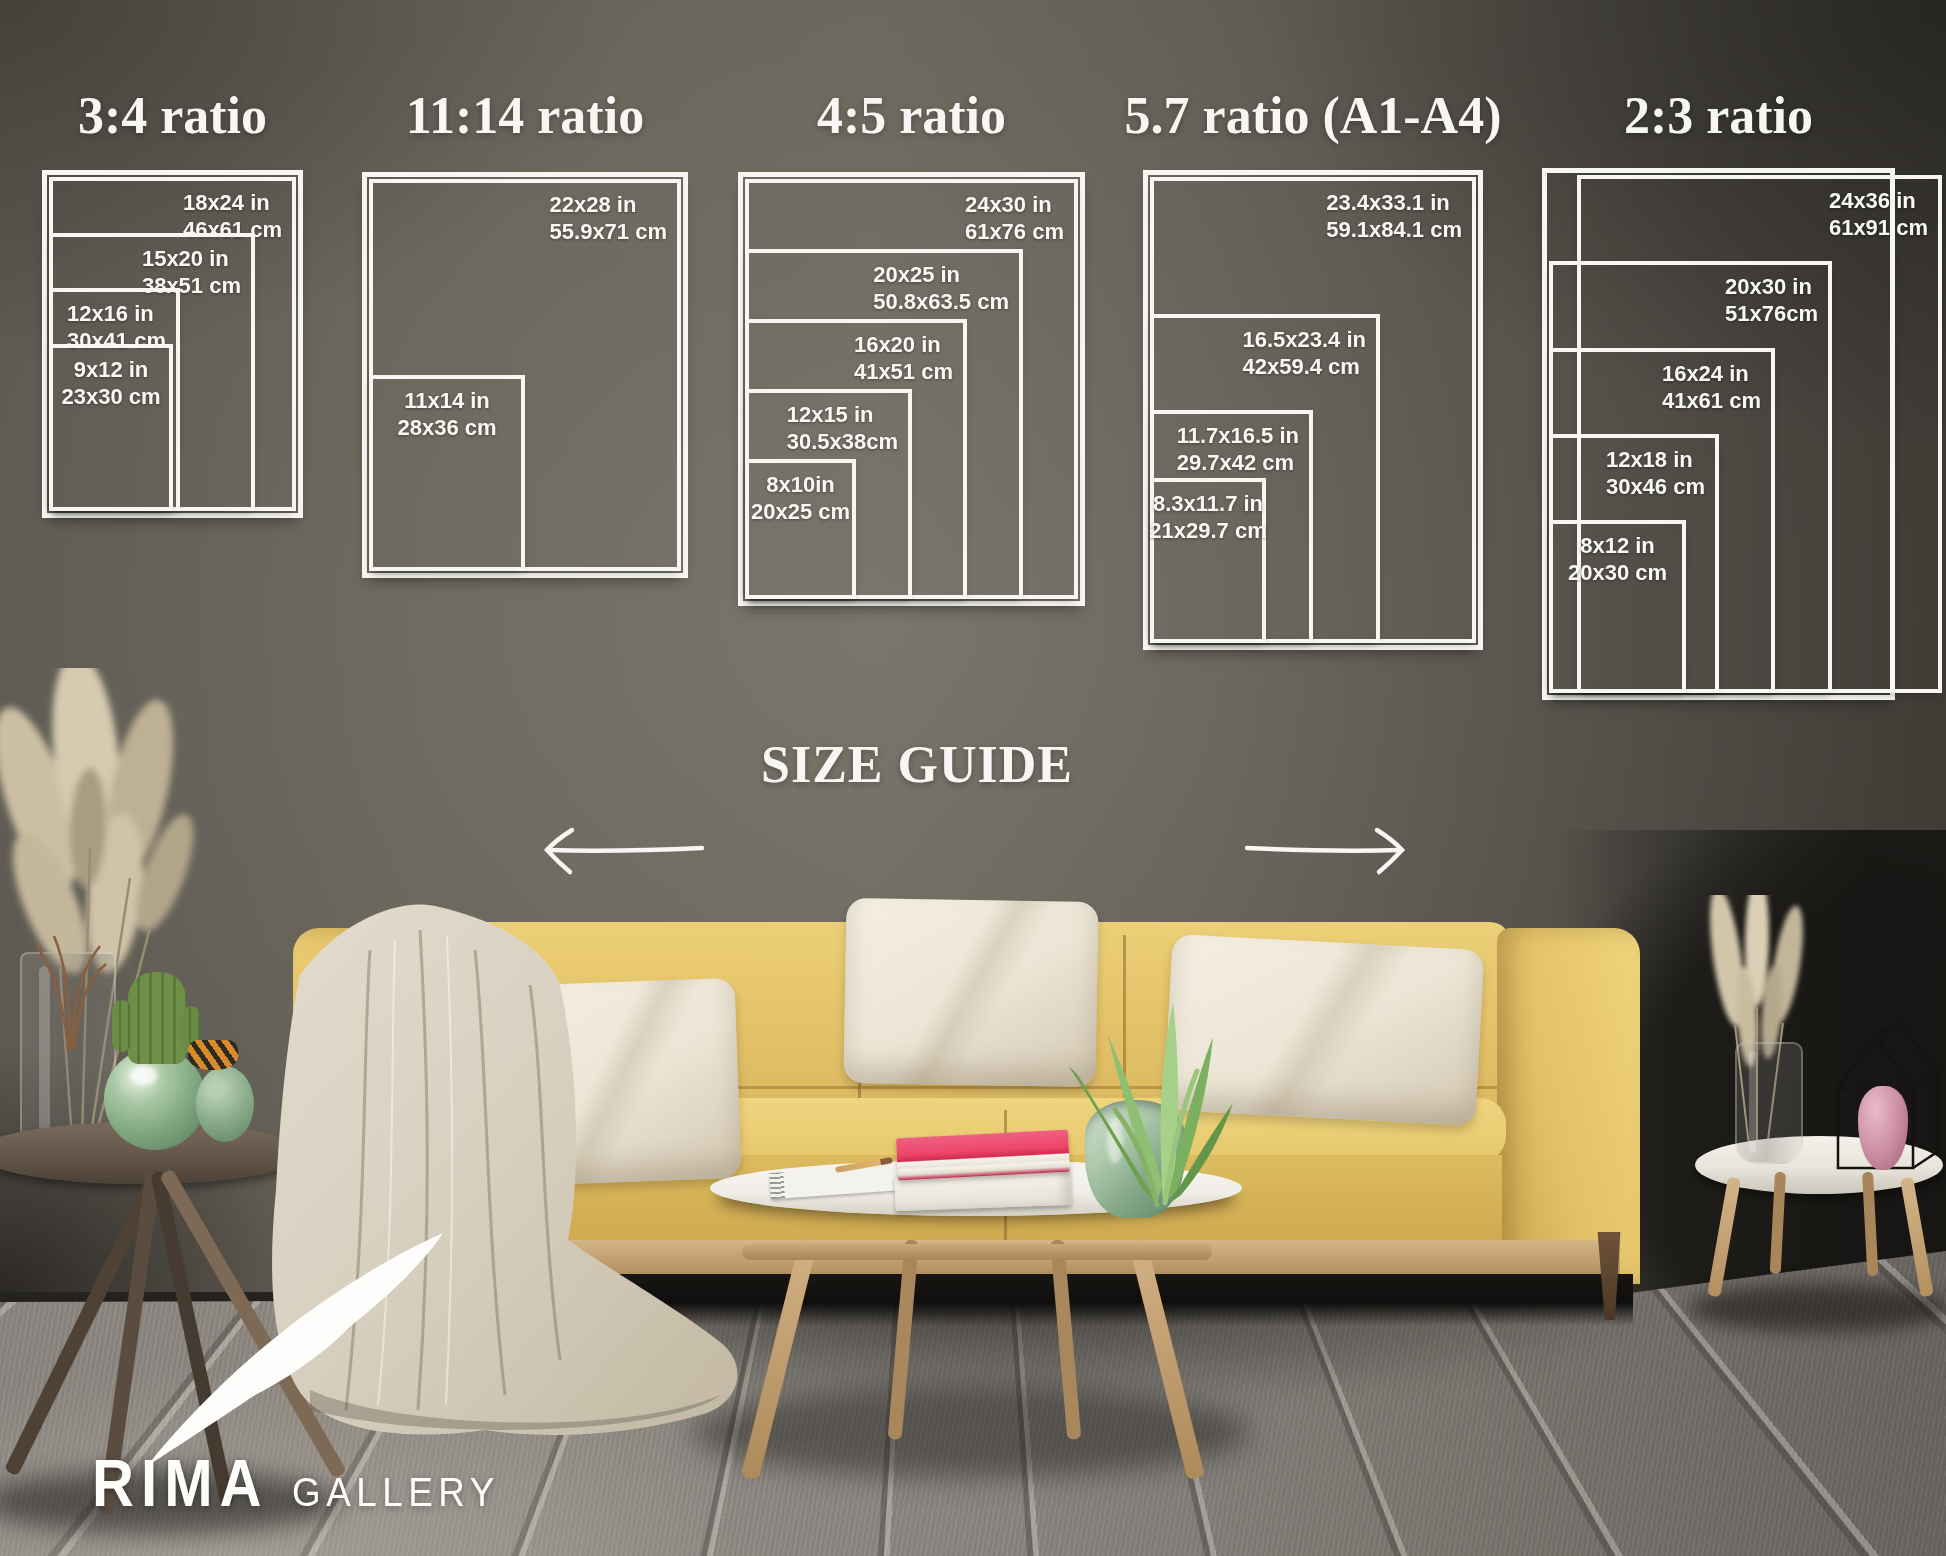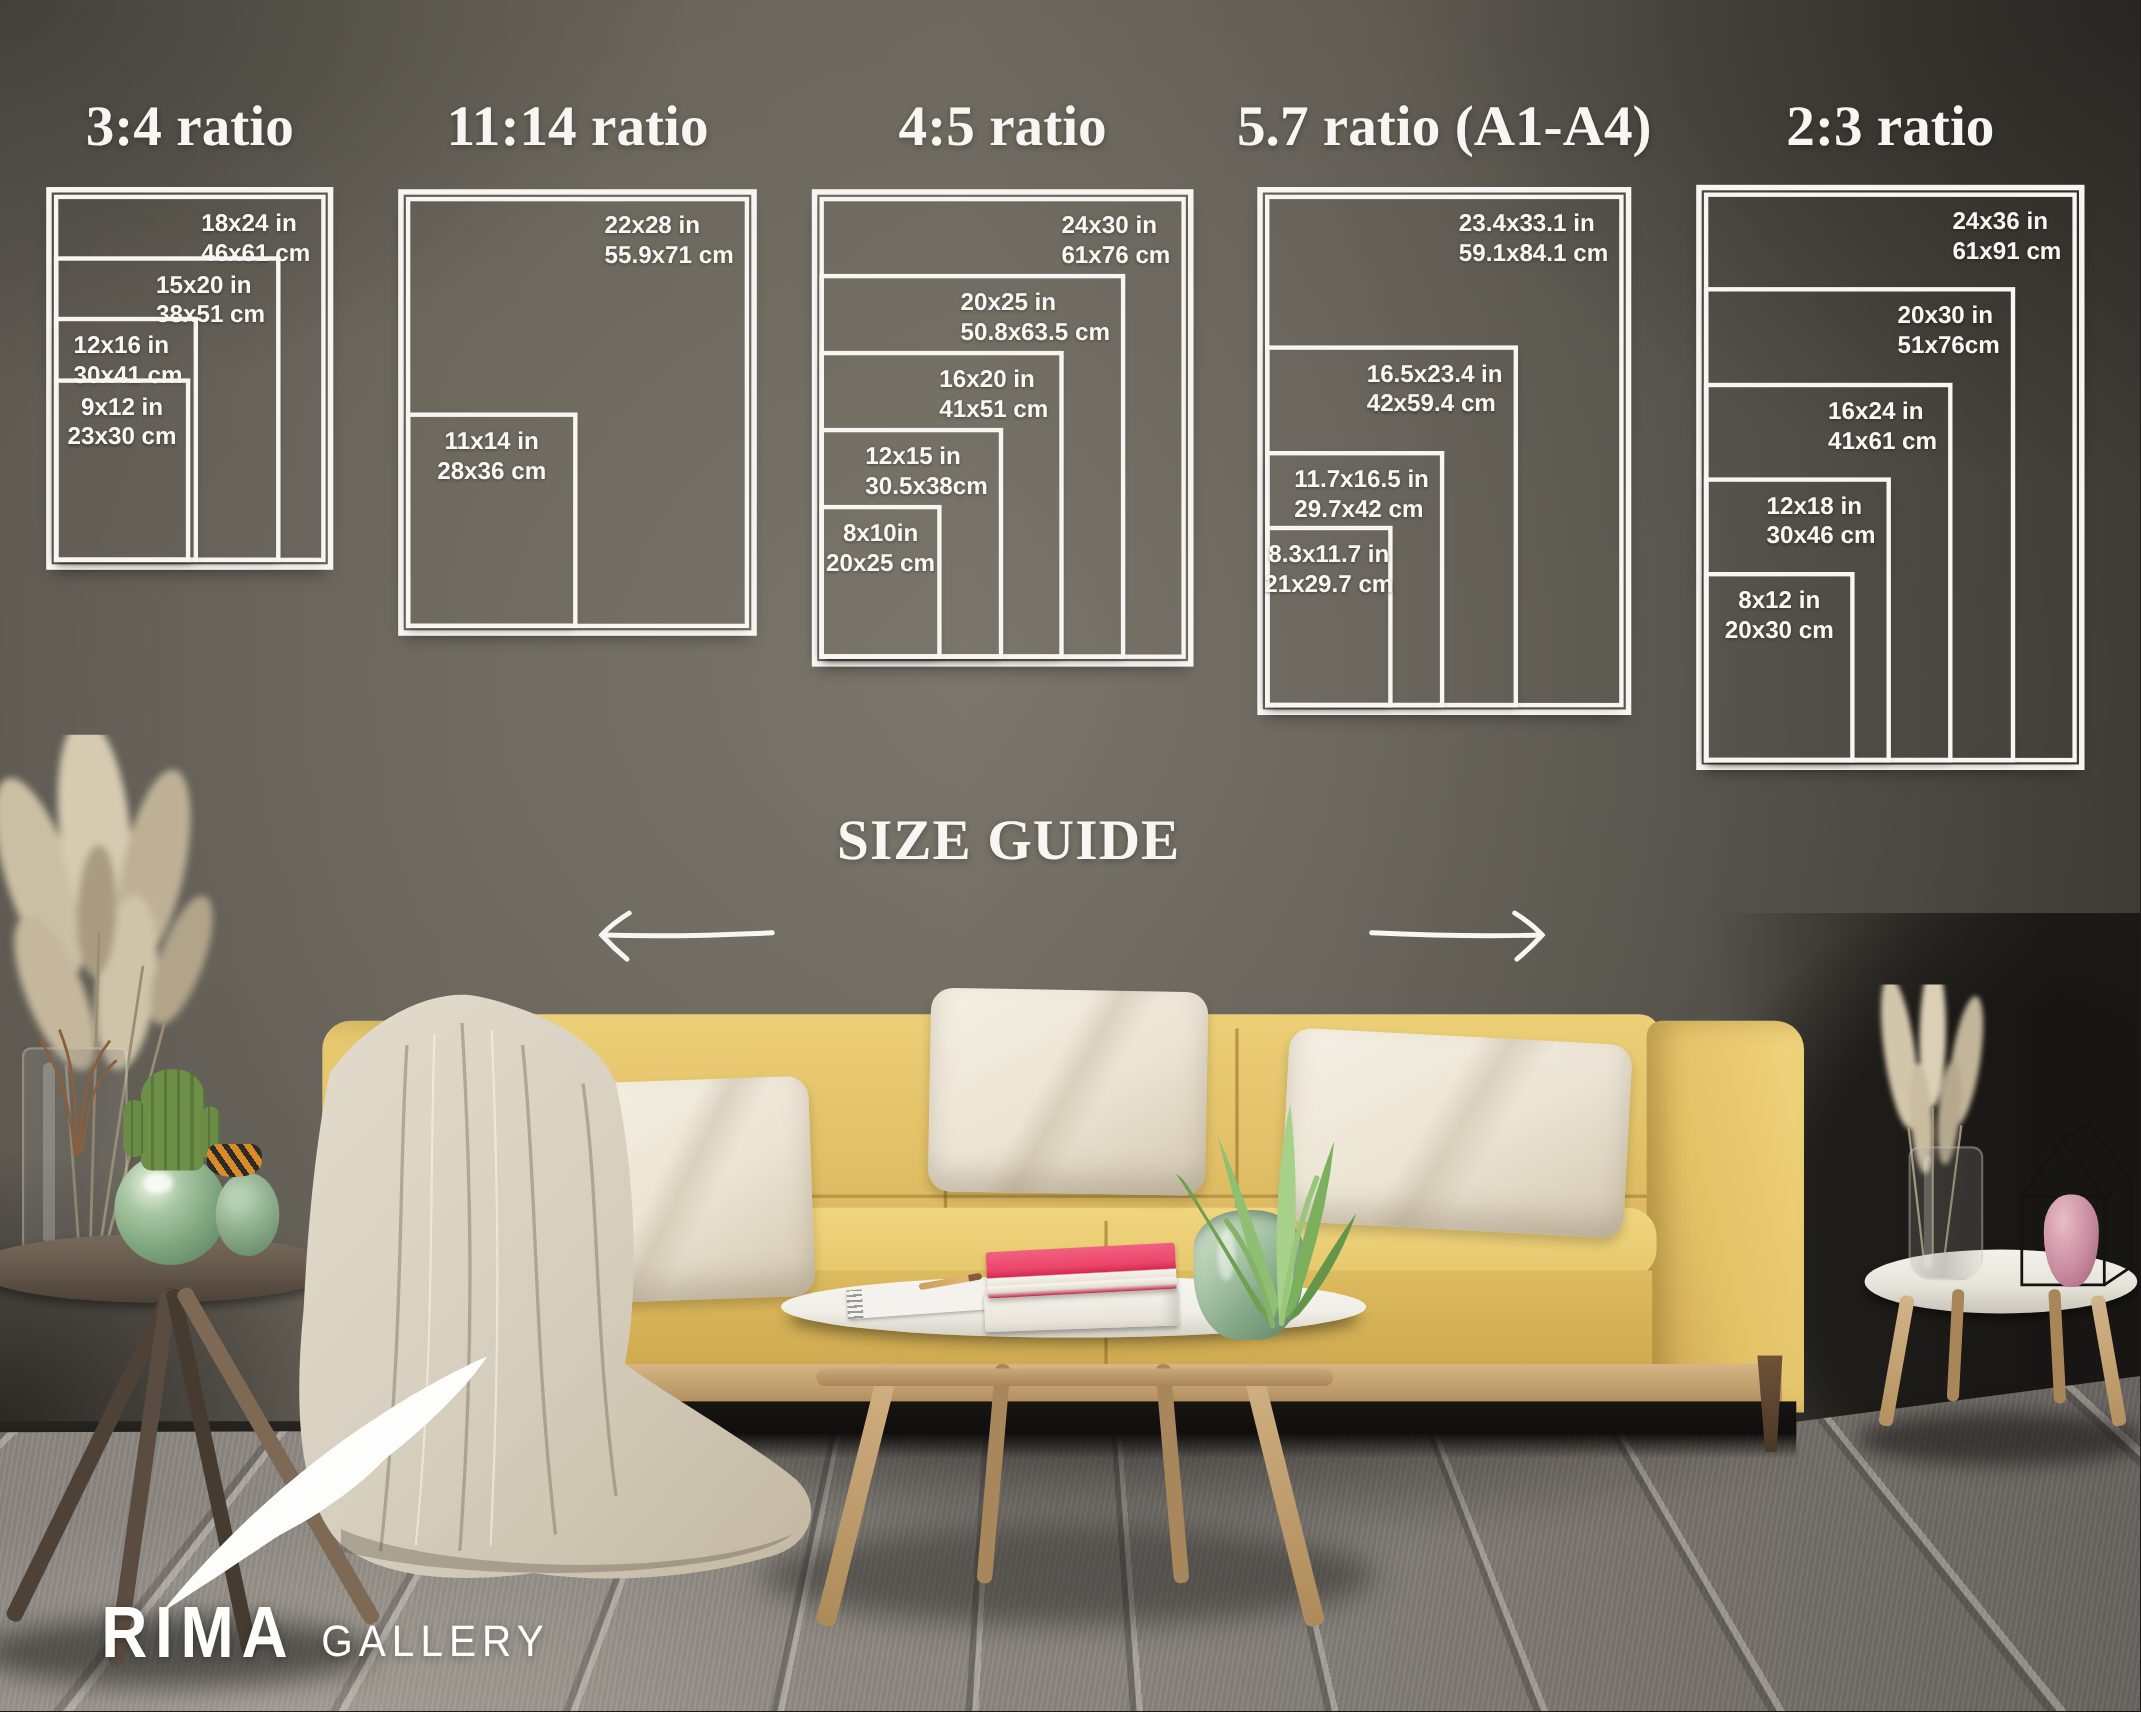--- a/index.html
+++ b/index.html
@@ -401,21 +401,21 @@
         </div>
         <div class="size-box" style="width: 116px; height: 165px;">
           <div class="size-label centered">
             <div>8.3x11.7 in</div>
             <div>21x29.7 cm</div>
           </div>
         </div>
       </div>
       <div class="panel-title" style="left: 1418.5px; top: 84px; width: 600px;">2:3 ratio</div>
       <div class="panel" style="left: 1542px; top: 168px; width: 343px; height: 522px;">
-        <div class="size-box" style="width: 339px; height: 518px;">
+        <div class="size-box" style="width: 365px; height: 518px; margin-left: 28px;">
           <div class="size-label">
             <div>24x36 in</div>
             <div>61x91 cm</div>
           </div>
         </div>
         <div class="size-box" style="width: 283px; height: 432px;">
           <div class="size-label">
             <div>20x30 in</div>
             <div>51x76cm</div>
           </div>

